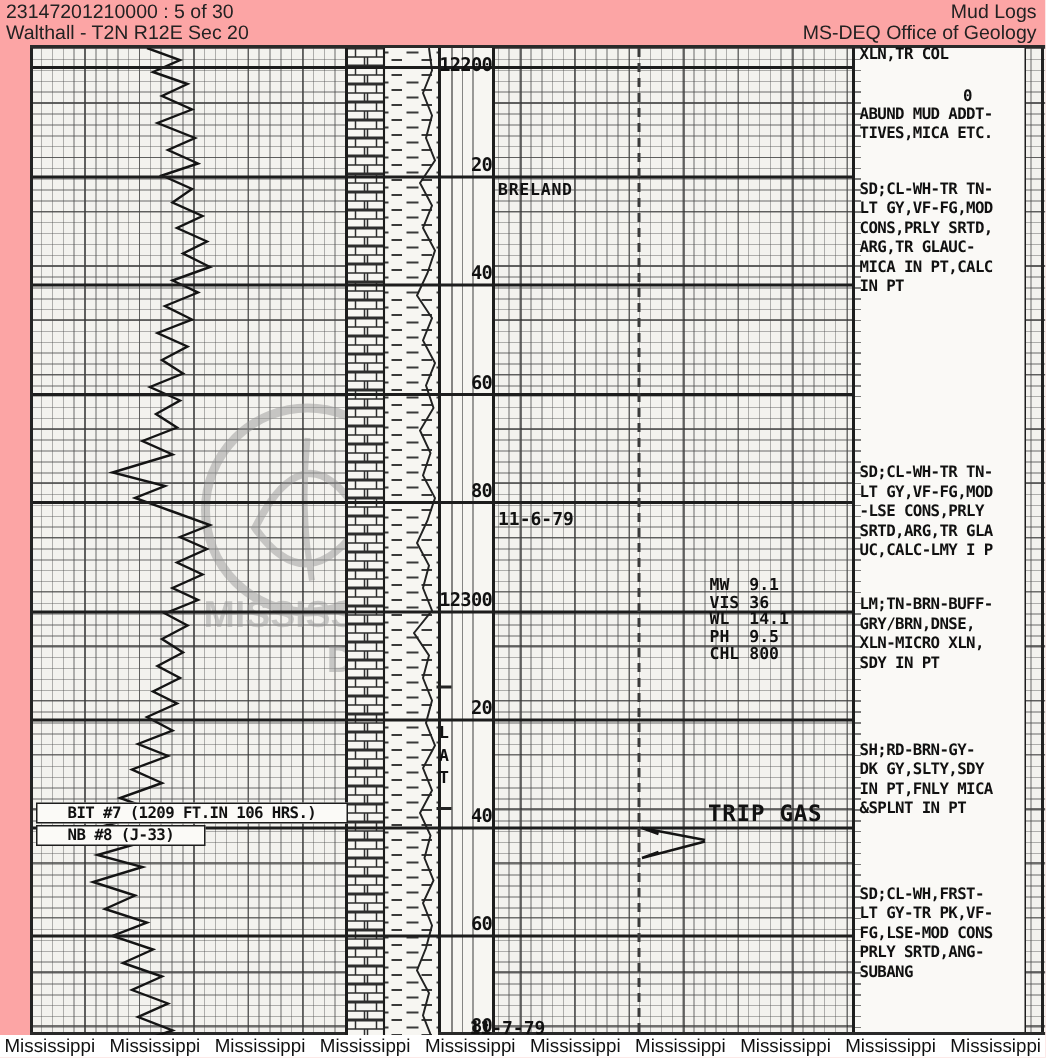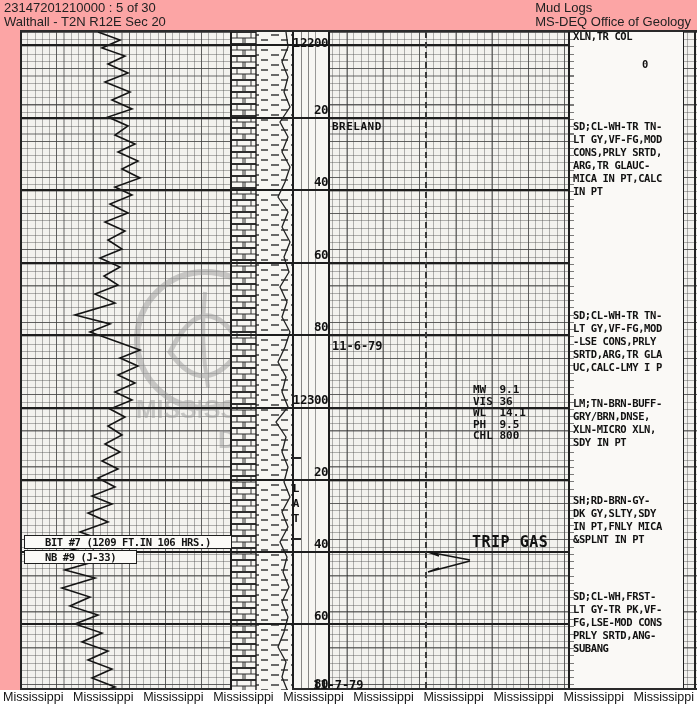--- a/index.html
+++ b/index.html
@@ -1,21 +1,21 @@
 <!DOCTYPE html>
 <html><head>
 <meta charset="utf-8">
 <style>
   html,body{margin:0;padding:0;background:#fff;}
   .page{position:relative;width:697px;height:705px;background:#fca5a5;overflow:hidden;
         font-family:"Liberation Sans",sans-serif;color:#1a1a1a;text-decoration:underline;}
   
   .header{position:absolute;left:0;top:0;width:697px;height:30px;}
   .h-left{position:absolute;left:4px;top:1px;font-size:13px;line-height:14px;color:#222;}
-  .h-right{position:absolute;right:6px;top:1px;font-size:13px;line-height:14px;text-align:left;color:#222;}
+  .h-right{position:absolute;right:6px;top:1px;font-size:13px;line-height:14px;text-align:right;color:#222;}
   
   .chart{position:absolute;left:20px;top:30px;width:677px;height:660px;
          background:#f3f2ee;border-top:2px solid #2a2a2a;border-bottom:2px solid #2a2a2a;
          box-sizing:border-box;}
   .grid{position:absolute;inset:0;
     background-image:
       repeating-linear-gradient(to right, rgba(70,70,70,.40) 0 1px, transparent 1px 7.25px),
       repeating-linear-gradient(to bottom, rgba(70,70,70,.40) 0 1px, transparent 1px 7.25px),
       repeating-linear-gradient(to right, rgba(25,25,25,.60) 0 1px, transparent 1px 36.3px),
       repeating-linear-gradient(to bottom, rgba(25,25,25,.60) 0 1px, transparent 1px 36.2px);}
@@ -147,33 +147,35 @@
 WL  14.1
 PH  9.5
 CHL 800</div>
 
     <svg style="left:405px;top:512px;" width="60" height="40" viewBox="0 0 60 40">
       <path d="M3,8 L45,16 M3,28 L45,17 M3,8 L14,12 M3,28 L14,24" fill="none" stroke="#141414" stroke-width="1.6"></path>
     </svg>
     <span class="mono tripgas">TRIP GAS</span>
 
     <div class="mono bitbox" style="top:503px;">BIT #7 (1209 FT.IN 106 HRS.)</div>
-    <div class="mono bitbox" style="top:518px;">NB #9 (J-33)</div>
+    <div class="mono bitbox" style="top:518px;">NB #8 (J-33)</div>
 
     <div class="lat">
       <div class="tick"></div>
       <div class="letters" style="white-space:pre-line;">L
 A
 T</div>
       <div class="tick"></div>
     </div>
 
     <div class="text-col">
       <div class="mono desc pre" style="top:-2px;">XLN,TR COL</div>
       <div class="mono desc pre" style="top:26px;left:72px;">0</div>
+      <div class="mono desc pre" style="top:38px;">ABUND MUD ADDT-
+TIVES,MICA ETC.</div>
       <div class="mono desc pre" style="top:88px;">SD;CL-WH-TR TN-
 LT GY,VF-FG,MOD
 CONS,PRLY SRTD,
 ARG,TR GLAUC-
 MICA IN PT,CALC
 IN PT</div>
       <div class="mono desc pre" style="top:277px;">SD;CL-WH-TR TN-
 LT GY,VF-FG,MOD
 -LSE CONS,PRLY
 SRTD,ARG,TR GLA

